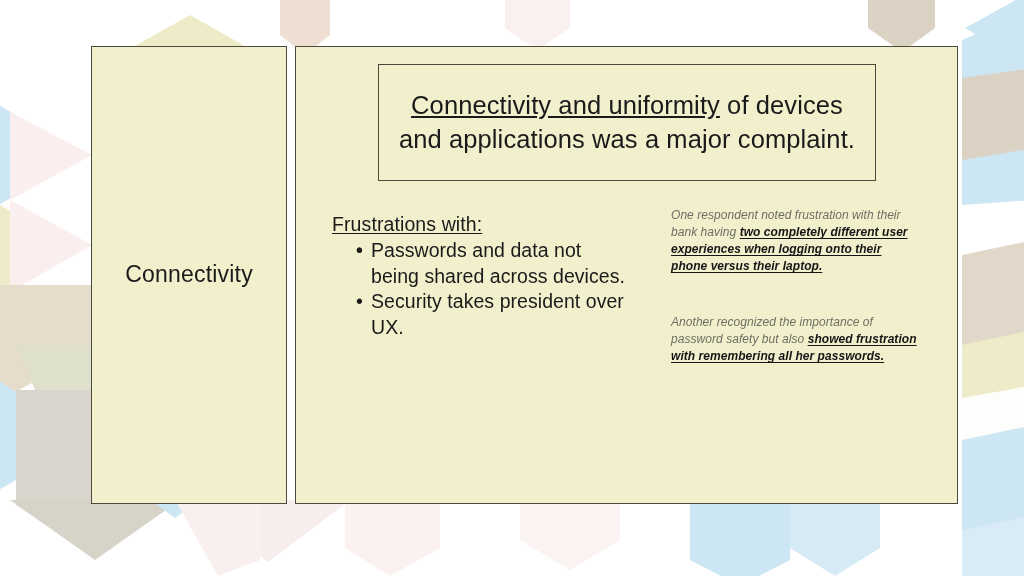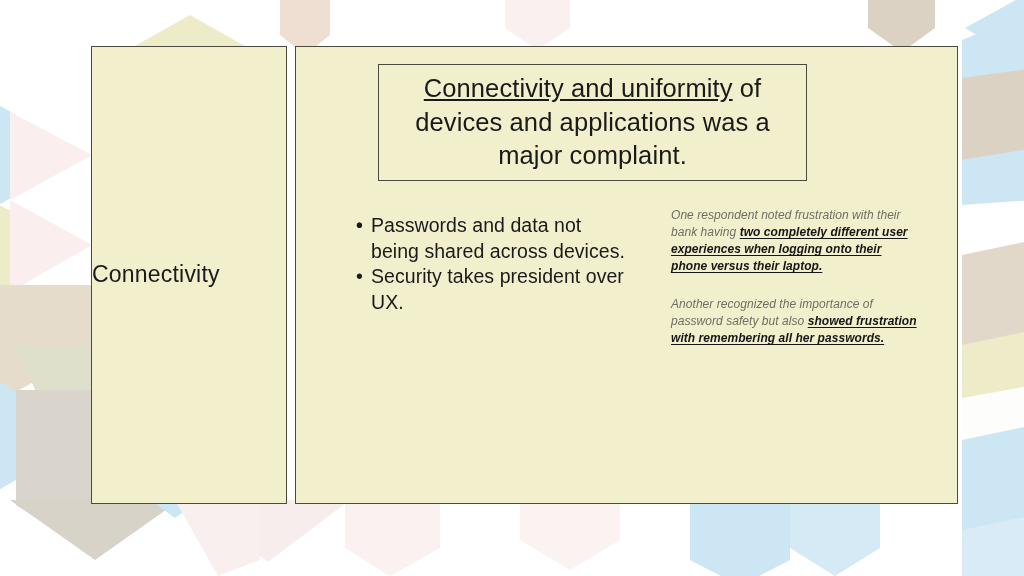--- a/index.html
+++ b/index.html
@@ -29,39 +29,40 @@
     border: 1.5px solid #4b4a3c;
     box-sizing: border-box;
   }
   #left-panel {
     left: 91px;
     top: 46px;
     width: 196px;
     height: 458px;
     display: flex;
     align-items: center;
+    justify-content: center;
   }
   #left-panel-title {
     font-size: 23px;
     color: #1a1a1a;
     letter-spacing: 0.2px;
     text-align: center;
     line-height: 1.2;
   }
   #right-panel {
     left: 295px;
     top: 46px;
     width: 663px;
     height: 458px;
   }
   #headline-box {
     position: absolute;
     left: 82px;
     top: 17px;
-    width: 429px;
+    width: 498px;
     height: 117px;
     border: 1.5px solid #4b4a3c;
     box-sizing: border-box;
     display: flex;
     align-items: center;
     justify-content: center;
     padding: 2px 10px;
   }
   #headline-text {
     font-size: 25.5px;
@@ -123,21 +124,21 @@
     color: #6e6e63;
     letter-spacing: 0.05px;
   }
   .quote .emph {
     font-weight: bold;
     color: #161616;
     text-decoration: underline;
     text-underline-offset: 1.5px;
   }
   #quote-2 {
-    margin-top: 21px;
+    margin-top: 39px;
   }
 </style>
 </head>
 <body>
 
 <div id="slide">
 
   <svg id="decor" viewBox="0 0 1024 576" width="1024" height="576" xmlns="http://www.w3.org/2000/svg">
 
     <polygon points="190,15 270,60 110,60" fill="#EDEBC8"></polygon>
@@ -183,20 +184,21 @@
     <div id="left-panel-title">Connectivity</div>
   </div>
 
   <div class="panel" id="right-panel">
 
     <div id="headline-box">
       <div id="headline-text"><span id="headline-emph">Connectivity and uniformity</span><span> of devices and applications was a major complaint.</span></div>
     </div>
 
     <div id="bullets-col">
+      <div id="bullets-heading">Frustrations with:</div>
       <ul class="bullets">
         <li><span class="bullet-dot">•</span></li>
         <li><span class="bullet-dot">•</span><span>Passwords and data not being shared across devices.</span></li>
         <li><span class="bullet-dot">•</span><span>Security takes president over UX.</span></li>
       </ul>
     </div>
 
     <div id="quotes-col">
       <div class="quote" id="quote-1"><span>One respondent noted frustration with their bank having </span><span class="emph">two completely different user experiences when logging onto their phone versus their laptop.</span></div>
       <div class="quote" id="quote-2"><span>Another recognized the importance of password safety but also </span><span class="emph">showed frustration with remembering all her passwords.</span></div>

